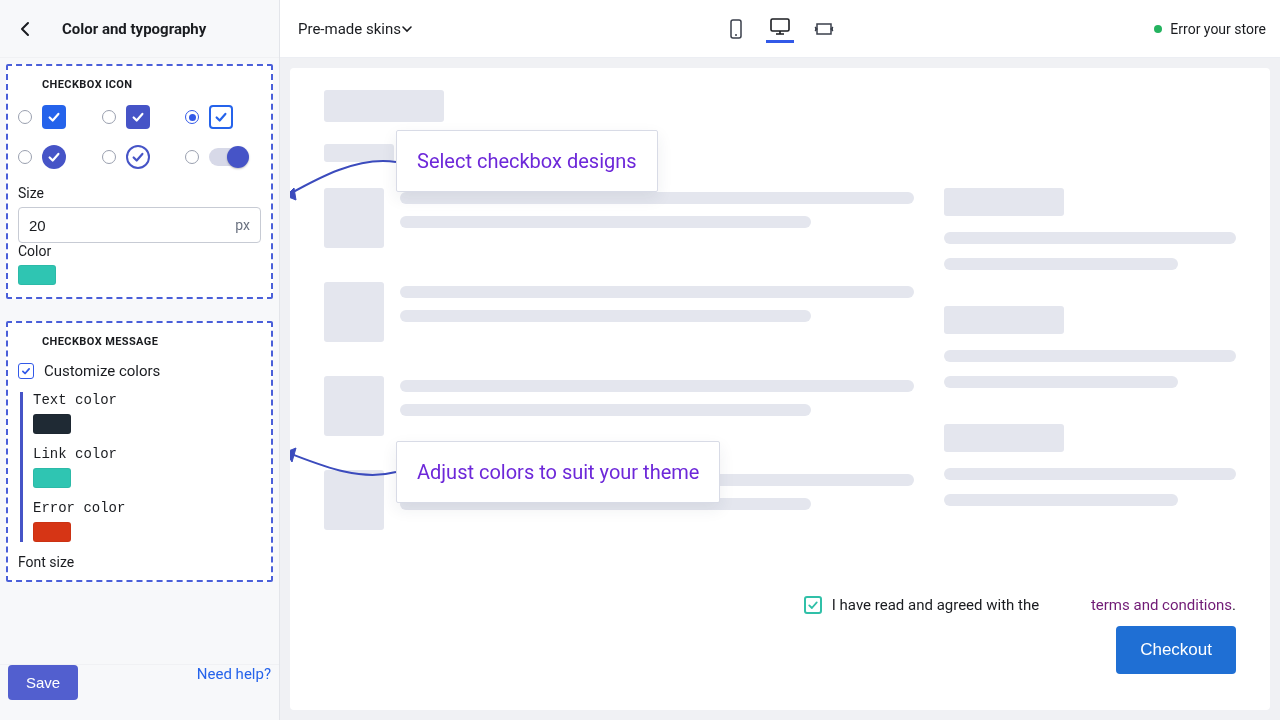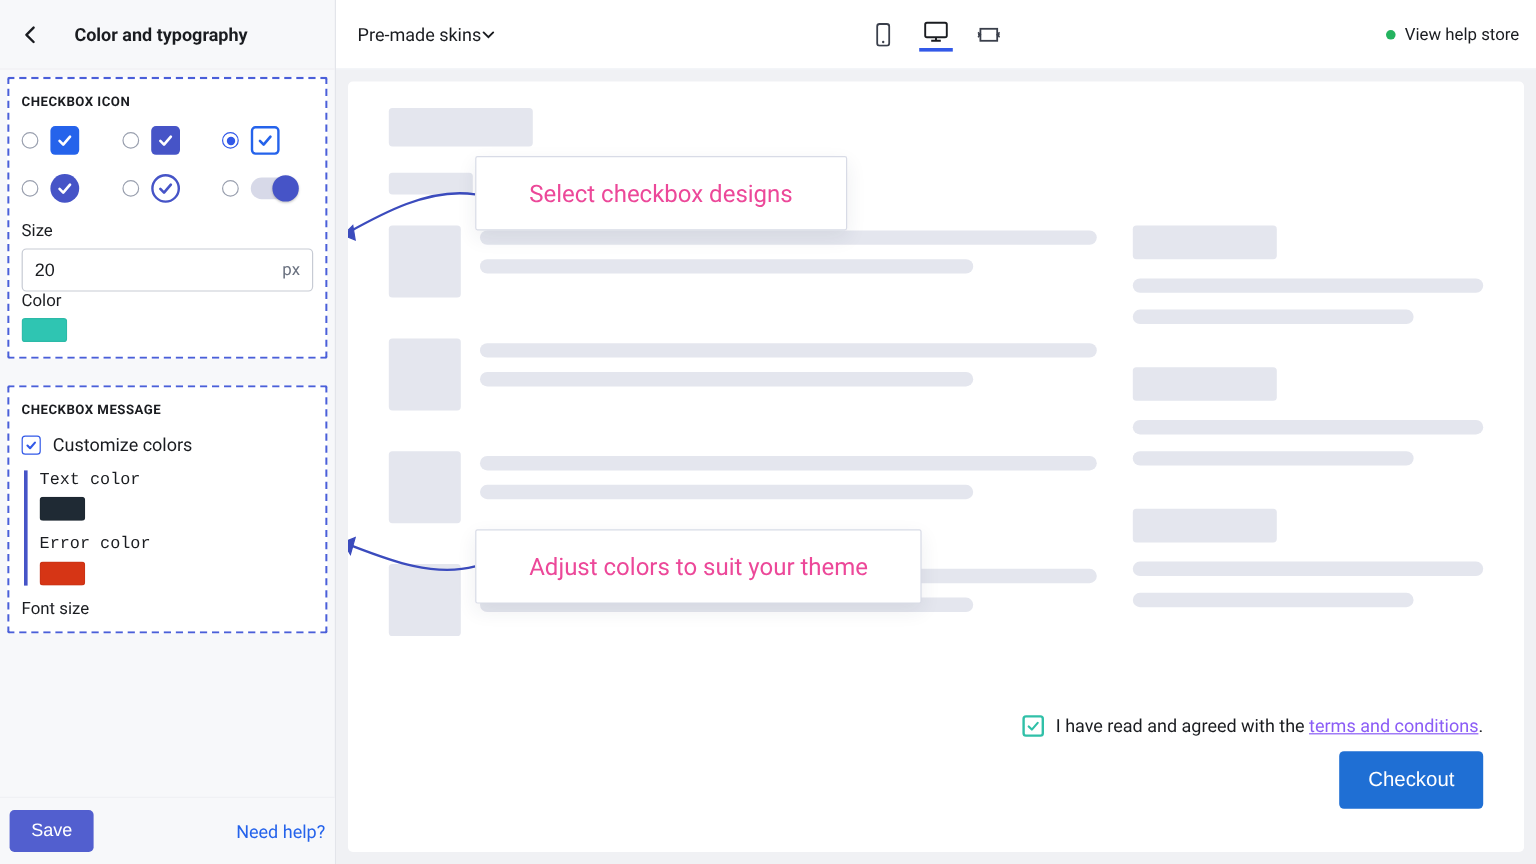--- a/index.html
+++ b/index.html
@@ -9,21 +9,21 @@
 
   
   .sidebar { width: 280px; flex: 0 0 280px; background: #f7f8fa; border-right: 1px solid #e3e5ea; display: flex; flex-direction: column; }
   .sb-header { height: 58px; display: flex; align-items: center; padding: 0 12px; border-bottom: 1px solid #f0f1f4; }
   .back-btn { width: 28px; height: 28px; display: flex; align-items: center; justify-content: center; cursor: pointer; }
   .sb-title { font-weight: 700; font-size: 15px; margin-left: 22px; color: #1a1c20; }
 
   .sb-body { flex: 1; overflow: hidden; padding: 6px 6px 0 6px; position: relative; }
 
   .panel { border: 2px dashed #4a5fd9; border-radius: 2px; background: #ffffff; padding: 12px 10px 12px 10px; margin-bottom: 22px; position: relative; }
-  .panel-title { font-size: 11px; letter-spacing: .4px; font-weight: 700; color: #1a1c20; margin-bottom: 14px; }
+  .panel-title { font-size: 11px; letter-spacing: .4px; font-weight: 700; color: #1a1c20; margin-bottom: 14px; margin-left: 24px; }
 
   .icon-grid { display: grid; grid-template-columns: repeat(3, 1fr); row-gap: 16px; column-gap: 8px; align-items: center; margin-bottom: 16px; }
   .opt { display: flex; align-items: center; gap: 10px; }
   .radio { width: 14px; height: 14px; border: 1.5px solid #9aa0af; border-radius: 50%; display: inline-flex; align-items: center; justify-content: center; }
   .radio.selected { border-color: #3259e8; }
   .radio.selected::after { content: ""; width: 7px; height: 7px; background: #3259e8; border-radius: 50%; display: block; }
 
   .cb-preview { display:inline-flex; align-items:center; justify-content:center; }
   .cb-square-fill { width: 24px; height: 24px; background:#2563eb; border-radius:4px; display:flex; align-items:center; justify-content:center; }
   .cb-square-fill-round { width: 24px; height: 24px; background:#4654c7; border-radius:4px; display:flex; align-items:center; justify-content:center; }
@@ -47,21 +47,21 @@
 
   .ck { width:16px; height:16px; border:1.5px solid #3259e8; border-radius:3px; display:inline-flex; align-items:center; justify-content:center; margin-right:10px; color:#3259e8; }
   .ck-line { display:flex; align-items:center; font-size:15px; color:#1a1c20; margin-bottom: 12px; }
 
   .indent { border-left: 3px solid #4654c7; padding-left: 10px; margin-left: 2px; }
   .color-row { margin-bottom: 12px; font-family: Liberation Mono, monospace; }
   .color-row .field-label { margin-bottom: 6px; }
 
   .panel2 { padding-bottom: 4px; }
 
-  .sb-footer { height: 56px; background:#f7f8fa; display:flex; align-items:center; padding: 0 8px; justify-content: space-between; border-top: 1px solid #f0f1f4; }
+  .sb-footer { height: 56px; background:#f7f8fa; display:flex; align-items:flex-start; padding: 0 8px; justify-content: space-between; border-top: 1px solid #f0f1f4; }
   .save-btn { background:#525fcf; color:#fff; border:none; padding: 9px 18px; font-size:15px; border-radius:4px; cursor:pointer; }
   .help-link { color:#2563eb; font-size:15px; text-decoration:none; cursor:pointer; }
 
   
   .main { flex: 1; display:flex; flex-direction:column; background:#fff; }
   .topbar { height:58px; display:flex; align-items:center; padding: 0 14px 0 18px; border-bottom: 1px solid #eceef3; position:relative; }
   .skins { display:flex; align-items:center; font-size:15px; color:#1a1c20; cursor:pointer; gap:0; }
   .device-group { position:absolute; left:50%; transform:translateX(-50%); display:flex; gap:16px; align-items:center; }
   .dev-btn { width:28px; height:28px; display:flex; align-items:center; justify-content:center; cursor:pointer; color:#3a3f4b; }
   .dev-btn.active { border-bottom: 3px solid #3259e8; padding-bottom: 2px; color:#1a1c20; }
@@ -75,27 +75,27 @@
   .sk-row { display:flex; gap:18px; }
   .sk-left { flex:0 0 590px; }
   .sk-left .st { display:flex; gap:16px; margin-bottom: 34px; }
   .st-thumb { width:60px; height:60px; flex:0 0 60px; }
   .st-lines { flex:1; display:flex; flex-direction:column; gap:12px; padding-top:4px; }
   .st-line { height:12px; border-radius:6px; }
   .sk-right { flex:1; padding-left: 12px; }
   .sk-right .rgroup { margin-bottom: 36px; }
   .sk-right .rline { height:12px; border-radius:6px; margin-bottom:14px; }
 
-  .callout { position:absolute; background:#fff; border:1px solid #d8dbe6; box-shadow: 0 6px 16px rgba(40,50,80,.08); padding: 18px 44px; font-size: 20px; color:#ec4899; border-radius:2px; z-index:5; }
+  .callout { position:absolute; background:#fff; border:1px solid #d8dbe6; box-shadow: 0 6px 16px rgba(40,50,80,.08); padding: 18px 20px; font-size: 20px; color:#6d28d9; border-radius:2px; z-index:5; }
   .arrow-svg { position:absolute; z-index:4; stroke:#3b4bbd; fill:none; }
   .arrowhead { fill:#3b4bbd; }
 
   .terms-row { position:absolute; right: 34px; bottom: 96px; display:flex; align-items:center; gap:10px; font-size:15px; color:#1a1c20; }
   .terms-cb { width:18px; height:18px; border:2px solid #30c0a8; border-radius:3px; display:inline-flex; align-items:center; justify-content:center; color:#30c0a8; }
-  .terms-link { color:#8b5cf6; text-decoration:underline; cursor:pointer; }
+  .terms-link { color:#701a75; cursor:pointer;margin-left:48px; }
   .checkout-btn { position:absolute; right:34px; bottom:36px; background:#1f6fd4; color:#fff; border:none; padding: 14px 24px; font-size:17px; border-radius:4px; cursor:pointer; }
 </style>
 </head>
 <body>
 
 <div class="app">
 
   <aside class="sidebar">
     <div class="sb-header">
       <div class="back-btn">
@@ -185,20 +185,24 @@
           </span>
           <span>Customize colors</span>
         </div>
 
         <div class="indent">
           <div class="color-row">
             <label class="field-label">Text color</label>
             <span class="swatch" style="background:#1f2a34"></span>
           </div>
           <div class="color-row">
+            <label class="field-label">Link color</label>
+            <span class="swatch" style="background:#2fc5b2"></span>
+          </div>
+          <div class="color-row">
             <label class="field-label">Error color</label>
             <span class="swatch" style="background:#d63515"></span>
           </div>
         </div>
 
         <label class="field-label" style="margin-top:6px">Font size</label>
       </section>
     </div>
 
     <div class="sb-footer">
@@ -232,21 +236,21 @@
         <div class="dev-btn">
           <svg width="20" height="16" viewBox="0 0 20 16">
               <rect x="3" y="3" width="14" height="10" stroke="#3a3f4b" stroke-width="1.5" fill="none"></rect>
               <path d="M1 8 H3 M17 8 H19 M1 6 L3 8 L1 10 M19 6 L17 8 L19 10" stroke="#3a3f4b" stroke-width="1.3" fill="none"></path>
             </svg>
         </div>
       </div>
 
       <div class="view-store">
         <span class="dot"></span>
-        <span>View help store</span>
+        <span>Error your store</span>
       </div>
     </div>
 
     <div class="canvas">
       <div class="canvas-inner">
 
         <div style="display:flex; flex-direction:column; gap:22px; margin-bottom:26px;">
           <div class="placeholder" style="width:120px; height:32px;"></div>
           <div class="placeholder" style="width:70px; height:18px;"></div>
         </div>

